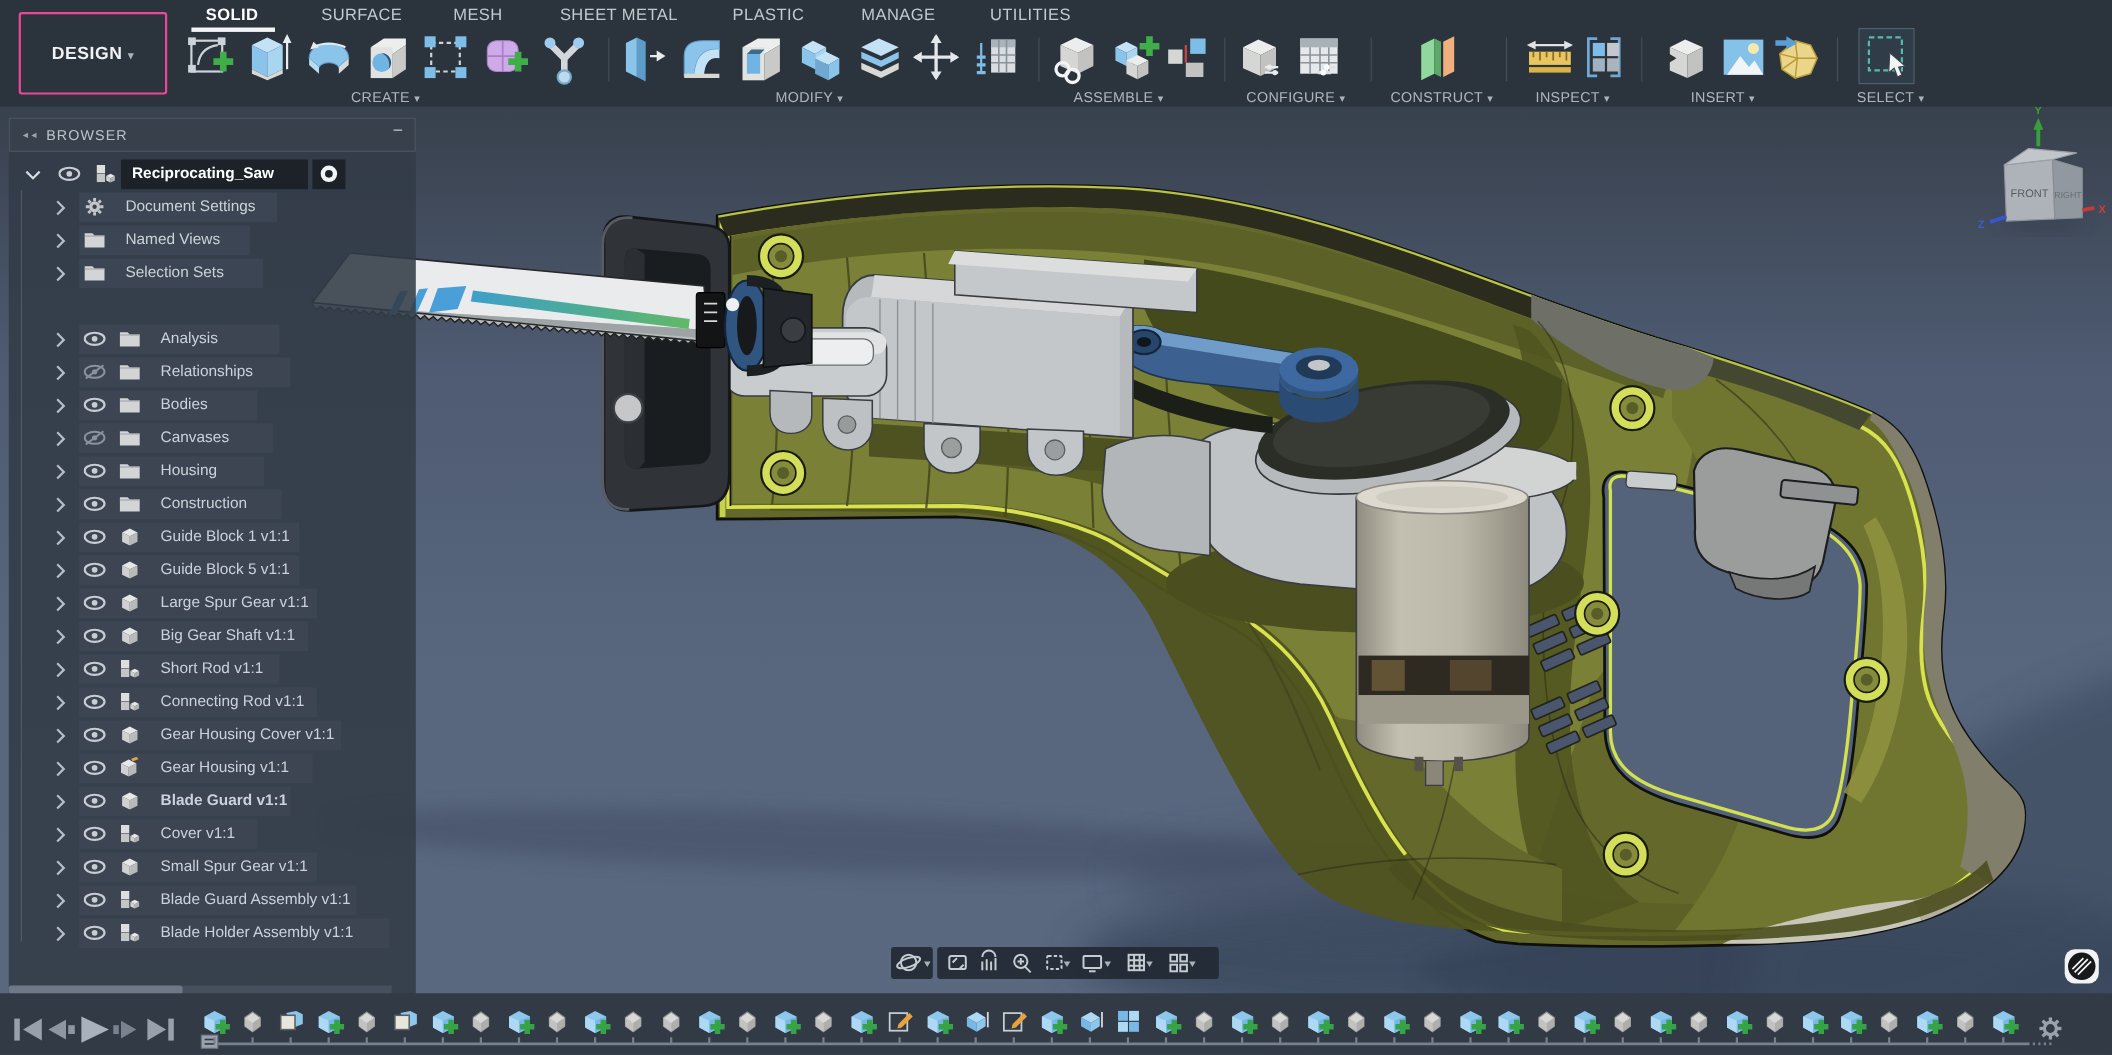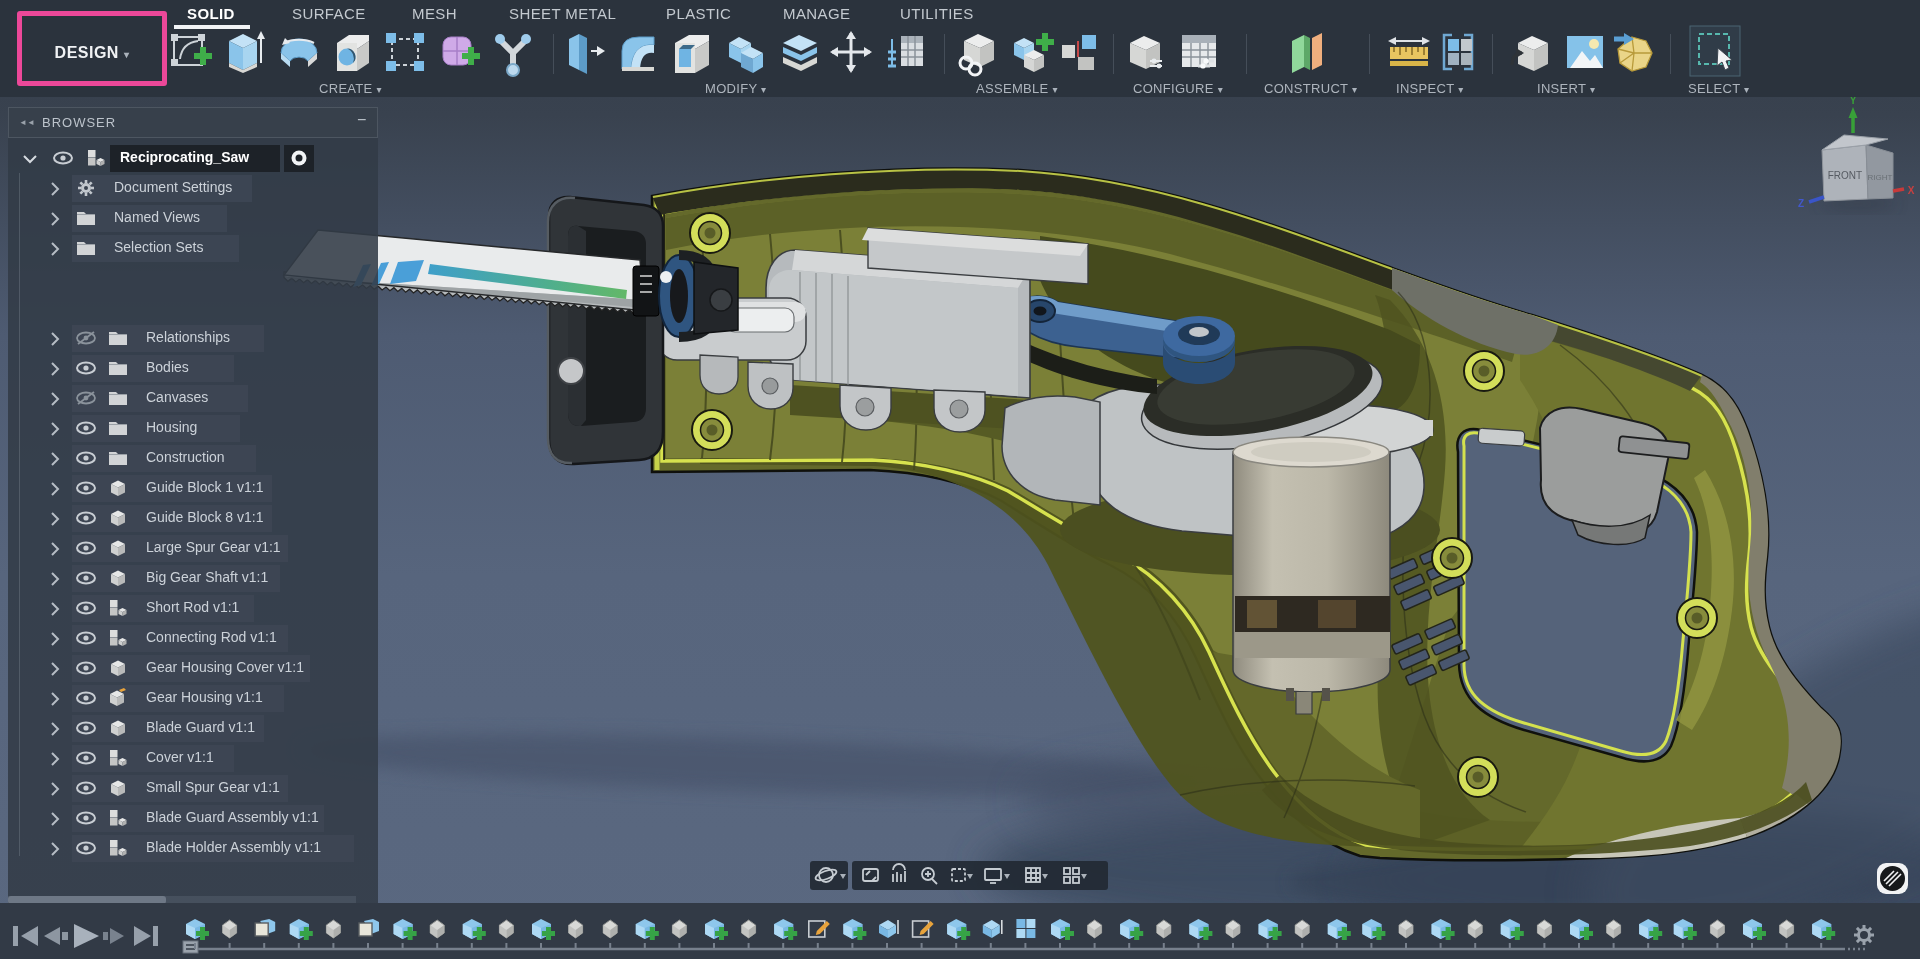--- a/index.html
+++ b/index.html
@@ -3,21 +3,21 @@
 <meta charset="utf-8">
 <style>
 * { margin:0; padding:0; box-sizing:border-box; }
 html,body { width:1920px; height:959px; overflow:hidden; background:#39424f; font-family:"Liberation Sans", sans-serif; }
 #stage { position:relative; width:1920px; height:959px; }
 #vp { position:absolute; left:0; top:0; width:1920px; height:959px; }
 #toolbar { position:absolute; left:0; top:0; width:1920px; height:97px; background:#2b333d; z-index:10; }
 .tab { position:absolute; top:5px; font-size:15px; color:#c3c9cf; letter-spacing:0.4px; }
 .tab.active { color:#fff; font-weight:bold; }
 .tabline { position:absolute; left:174px; top:25px; width:76px; height:4px; background:#f2f4f6; }
-#designbtn { position:absolute; left:17px; top:11px; width:150px; height:75px; border:5px solid #ec4899; border-radius:3px; color:#f0f2f4; font-size:16px; font-weight:bold; letter-spacing:0.5px; text-align:center; line-height:73px; }
+#designbtn { position:absolute; left:17px; top:11px; width:135px; height:75px; border:2px solid #ec4899; border-radius:3px; color:#f0f2f4; font-size:16px; font-weight:bold; letter-spacing:0.5px; text-align:center; line-height:73px; }
 .dn { font-size:10px; color:#aab2bb; }
 .glabel { position:absolute; top:81px; font-size:13px; color:#aeb5bd; letter-spacing:0.3px; }
 .sep { position:absolute; top:34px; width:1px; height:40px; background:#454e59; }
 #browser { position:absolute; left:8px; top:107px; width:370px; height:797px; z-index:5; background:rgba(50,59,71,0.88); }
 #bhead { position:absolute; left:0; top:0; width:370px; height:31px; border:1px solid #4d5661; background:rgba(58,67,79,0.55); color:#bcc3cb; }
 .brow { position:absolute; left:0; height:28px; width:370px; }
 .pill { position:absolute; top:1px; height:27px; background:rgba(62,71,85,0.85); }
 .btxt { position:absolute; top:5px; font-size:14px; color:#ccd2d9; white-space:nowrap; }
 .bico { position:absolute; top:3px; width:22px; height:22px; }
 #timeline { position:absolute; left:0; top:903px; width:1920px; height:56px; background:#323a46; z-index:8; }
@@ -595,20 +595,33 @@
 <div class="brow" style="top:127px;">
         <span class="pill" style="left:64px;width:167px;"></span>
         <svg class="bico" style="left:40px;top:7px" width="14" height="16">
           <use href="#s-chev"></use>
         </svg>
         <svg class="bico" style="left:68px;top:5px" width="20" height="18">
           <use href="#s-folder"></use>
         </svg>
         <span class="btxt" style="left:106px;">Selection Sets</span>
       </div>
+<div class="brow" style="top:187px;">
+        <span class="pill" style="left:64px;width:182px;"></span>
+        <svg class="bico" style="left:40px;top:7px" width="14" height="16">
+          <use href="#s-chev"></use>
+        </svg>
+        <svg class="bico" style="left:68px;top:6px" width="20" height="16">
+          <use href="#s-eye"></use>
+        </svg>
+        <svg class="bico" style="left:100px;top:5px" width="20" height="18">
+          <use href="#s-folder"></use>
+        </svg>
+        <span class="btxt" style="left:138px;">Analysis</span>
+      </div>
 <div class="brow" style="top:217px;">
         <span class="pill" style="left:64px;width:192px;"></span>
         <svg class="bico" style="left:40px;top:7px" width="14" height="16">
           <use href="#s-chev"></use>
         </svg>
         <svg class="bico" style="left:68px;top:6px" width="20" height="16">
           <use href="#s-eyeoff"></use>
         </svg>
         <svg class="bico" style="left:100px;top:5px" width="20" height="18">
           <use href="#s-folder"></use>
@@ -684,21 +697,21 @@
         <span class="pill" style="left:64px;width:200px;"></span>
         <svg class="bico" style="left:40px;top:7px" width="14" height="16">
           <use href="#s-chev"></use>
         </svg>
         <svg class="bico" style="left:68px;top:6px" width="20" height="16">
           <use href="#s-eye"></use>
         </svg>
         <svg class="bico" style="left:100px;top:5px" width="20" height="18">
           <use href="#s-cube1"></use>
         </svg>
-        <span class="btxt" style="left:138px;">Guide Block 8 v1:1</span>
+        <span class="btxt" style="left:138px;">Guide Block 5 v1:1</span>
       </div>
 <div class="brow" style="top:427px;">
         <span class="pill" style="left:64px;width:216px;"></span>
         <svg class="bico" style="left:40px;top:7px" width="14" height="16">
           <use href="#s-chev"></use>
         </svg>
         <svg class="bico" style="left:68px;top:6px" width="20" height="16">
           <use href="#s-eye"></use>
         </svg>
         <svg class="bico" style="left:100px;top:5px" width="20" height="18">
@@ -764,21 +777,21 @@
           <use href="#s-chev"></use>
         </svg>
         <svg class="bico" style="left:68px;top:6px" width="20" height="16">
           <use href="#s-eye"></use>
         </svg>
         <svg class="bico" style="left:100px;top:4px" width="20" height="20">
           <use href="#s-cubep"></use>
         </svg>
         <span class="btxt" style="left:138px;">Gear Housing v1:1</span>
       </div>
-<div class="brow" style="top:607px;">
+<div class="brow" style="top:607px;font-weight:bold;">
         <span class="pill" style="left:64px;width:192px;"></span>
         <svg class="bico" style="left:40px;top:7px" width="14" height="16">
           <use href="#s-chev"></use>
         </svg>
         <svg class="bico" style="left:68px;top:6px" width="20" height="16">
           <use href="#s-eye"></use>
         </svg>
         <svg class="bico" style="left:100px;top:5px" width="20" height="18">
           <use href="#s-cube1"></use>
         </svg>

